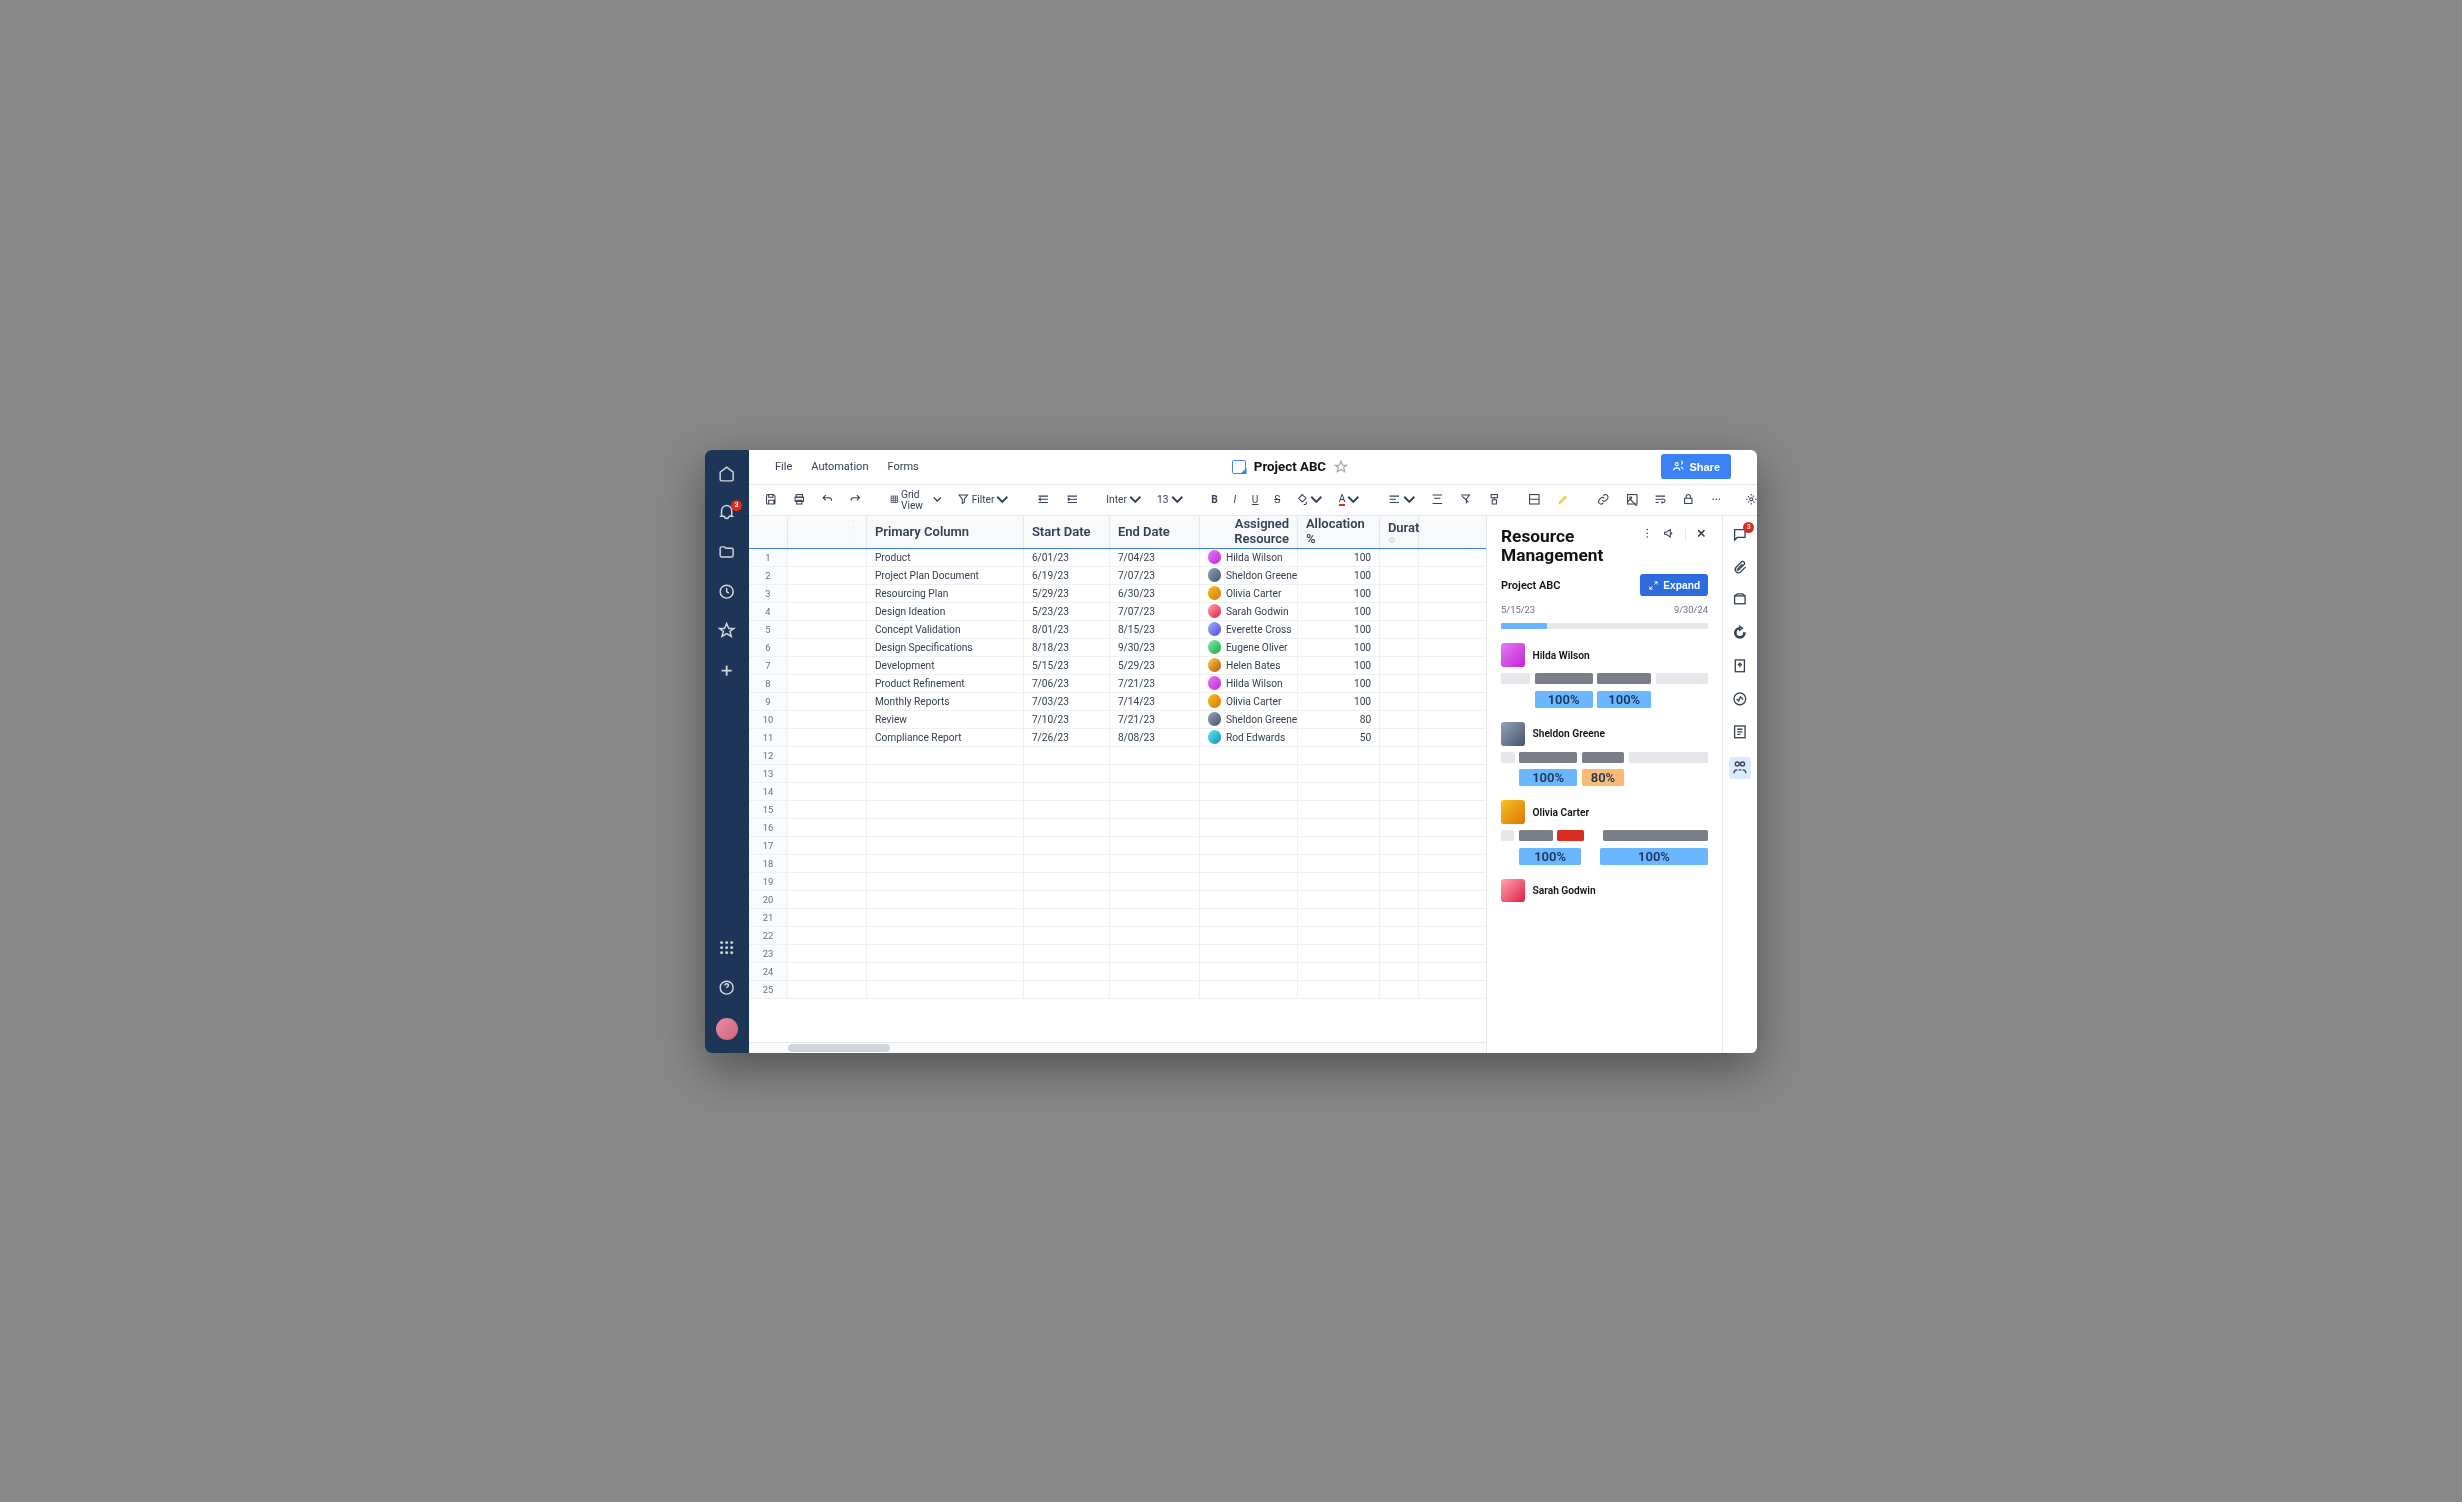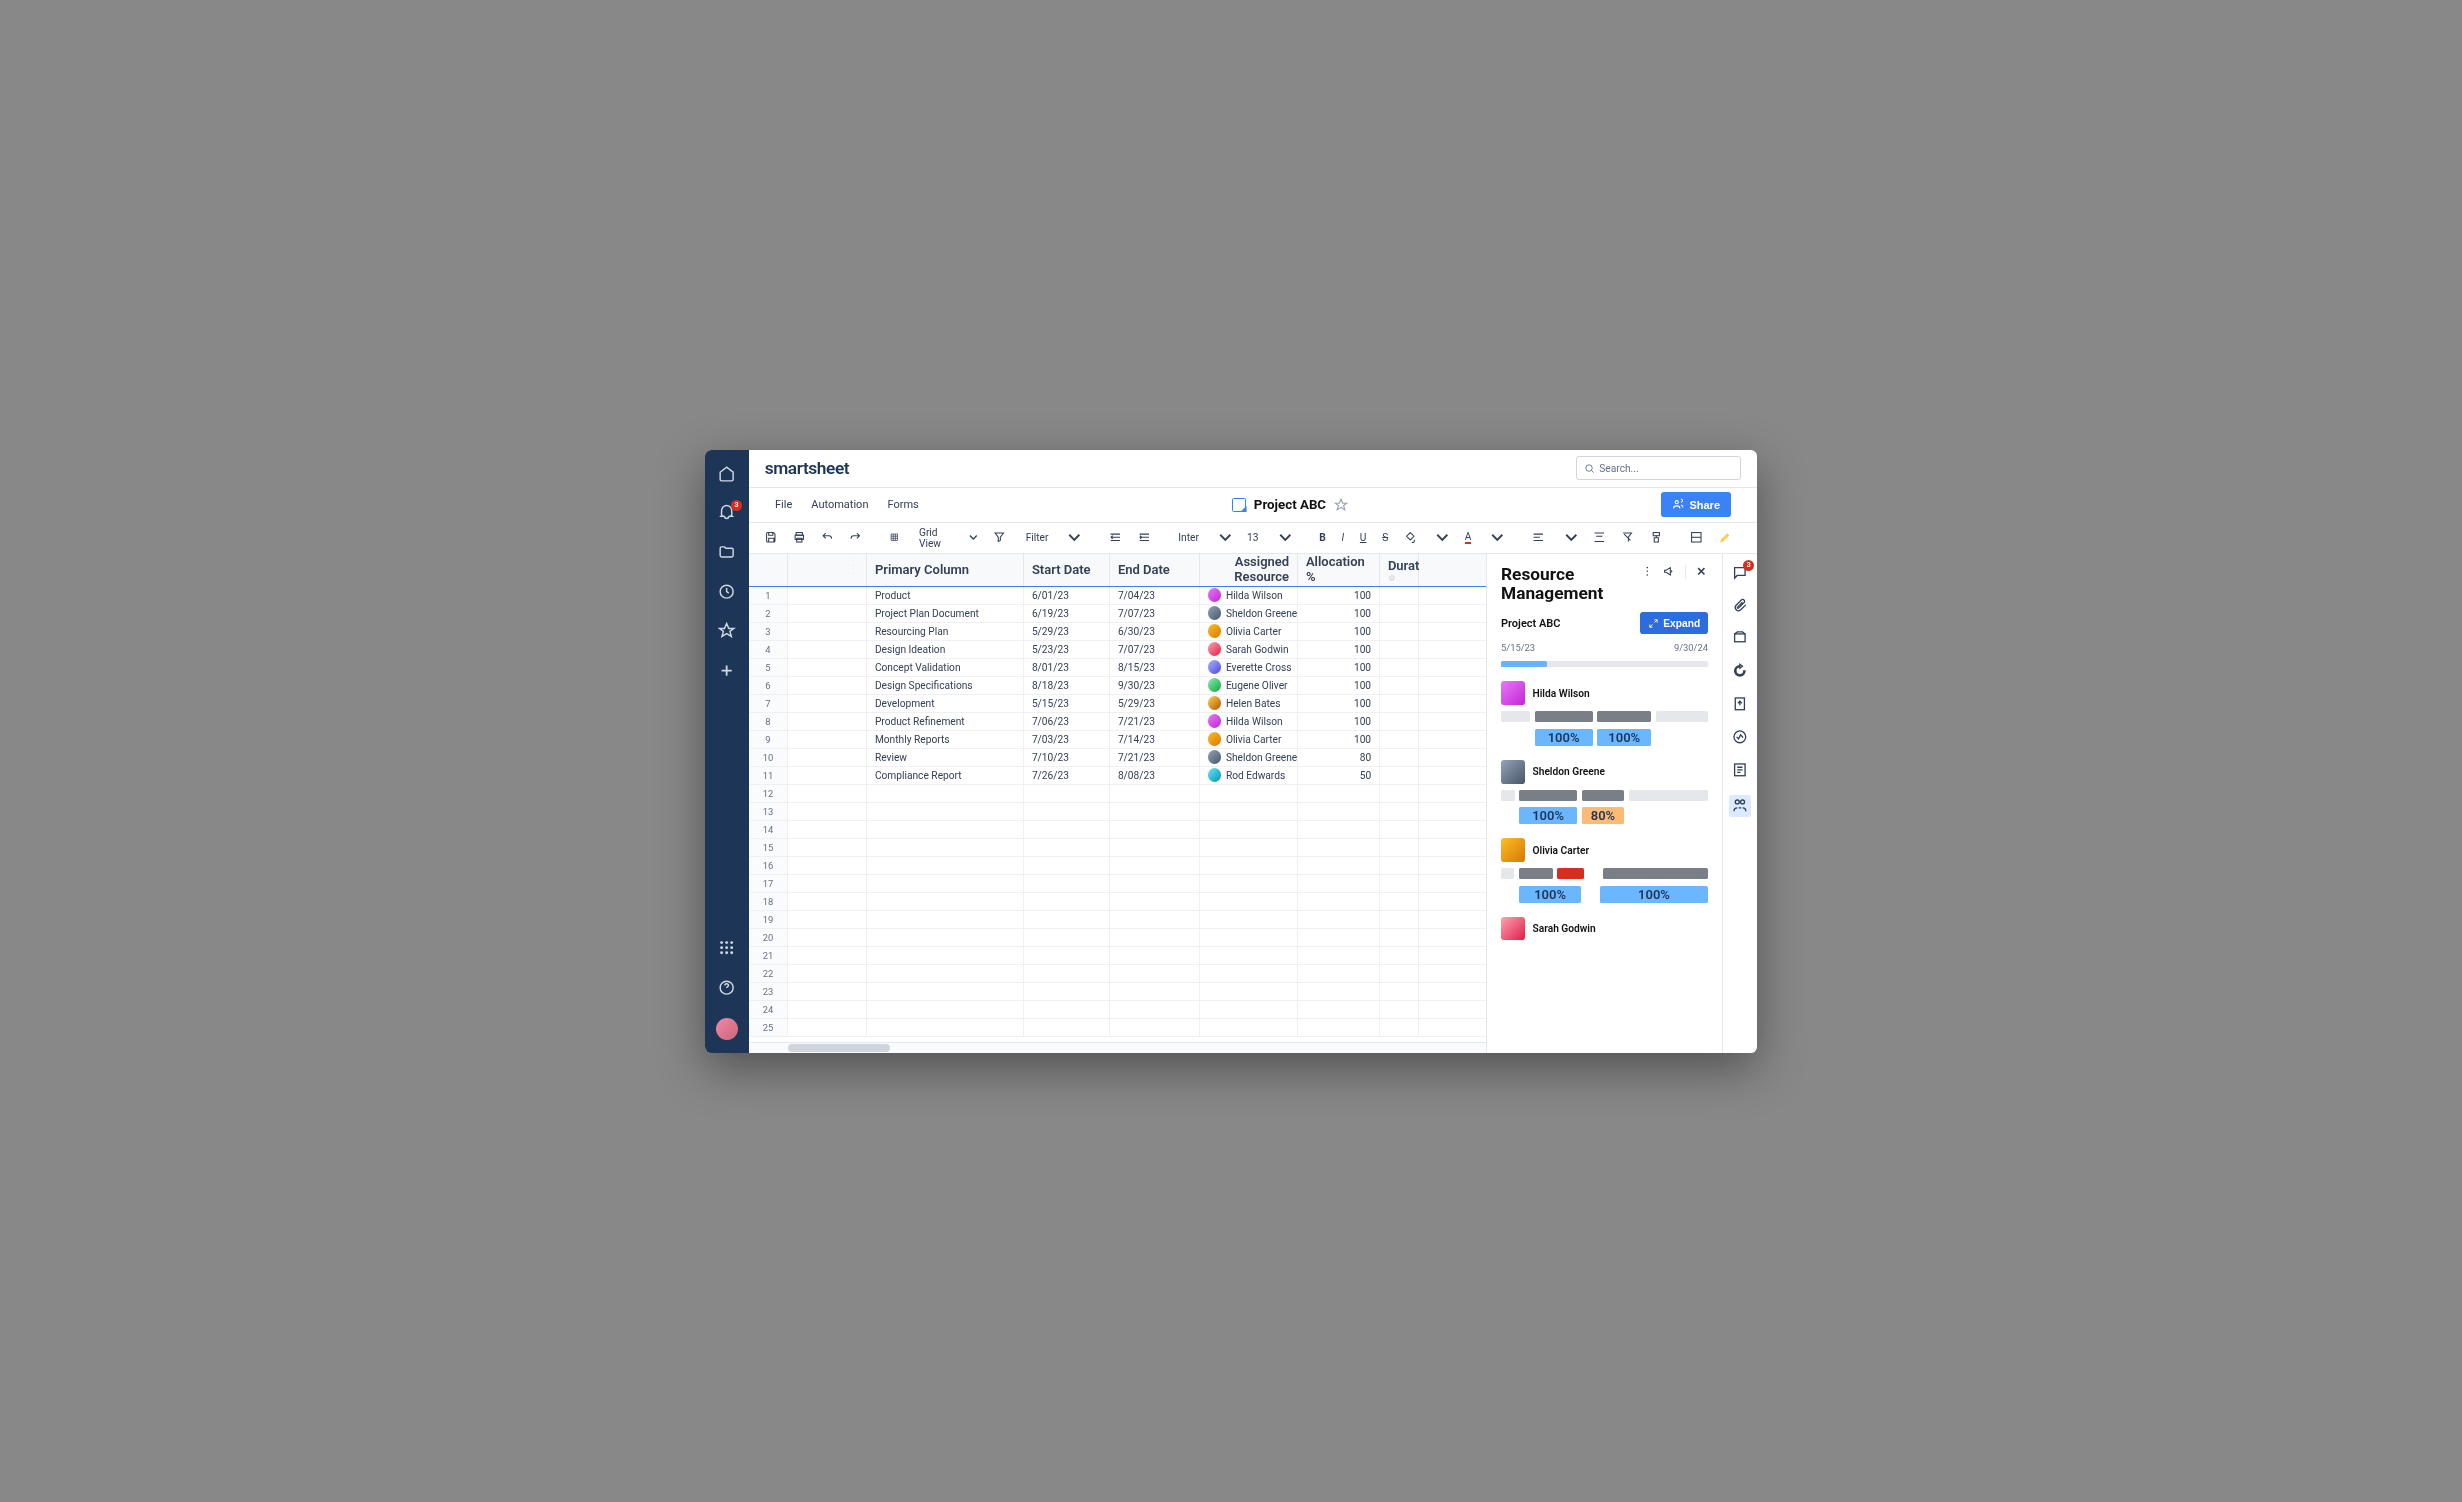--- a/index.html
+++ b/index.html
@@ -26,21 +26,21 @@
 .menubar .menu-item { font-size: 11px; color: #344054; cursor: pointer; }
 .menubar .center { flex: 1; display: flex; align-items: center; justify-content: center; gap: 7.9px; }
 .sheet-icon { width: 14px; height: 14px; border: 1.6px solid #3b82f6; border-radius: 1.6px; position: relative; }
 .sheet-icon::after { content: ""; position: absolute; bottom: -1.6px; right: -1.6px; width: 6.3px; height: 6.3px; background: #3b82f6; clip-path: polygon(100% 0, 100% 100%, 0 100%); }
 .sheet-title { font-size: 13.3px; font-weight: 700; color: #111; }
 .star-icon { width: 14px; height: 14px; color: #98a2b3; cursor: pointer; }
 .share-btn { background: #3b82f6; color: #fff; border: none; border-radius: 3.1px; height: 25px; padding: 0 11px; font-size: 11px; font-weight: 600; display: flex; align-items: center; gap: 4.7px; cursor: pointer; }
 .share-btn svg { width: 12.6px; height: 12.6px; }
 
 .toolbar { height: 31px; display: flex; align-items: center; padding: 0 11px; gap: 6.3px; border-bottom: 0.8px solid #e5e7eb; color: #344054; font-size: 10.2px; }
-.tb-btn { display: flex; align-items: center; gap: 20px; padding: 3.1px 4.7px; cursor: pointer; border-radius: 2.4px; }
+.tb-btn { display: flex; align-items: center; gap: 2px; padding: 3.1px 4.7px; cursor: pointer; border-radius: 2.4px; }
 .tb-sep { width: 0.8px; height: 15.7px; background: #e5e7eb; margin: 0 3.1px; }
 .tb-btn svg { width: 12.6px; height: 12.6px; }
 .caret { width: 6.3px; height: 6.3px; }
 
 
 .workspace { flex: 1; display: flex; min-height: 0; }
 .grid-area { flex: 1; display: flex; flex-direction: column; min-width: 0; overflow: hidden; }
 .grid-header { display: flex; background: #f8f9fa; border-bottom: 1.6px solid #3b82f6; height: 33px; font-size: 13px; font-weight: 600; color: #344054; }
 .grid-header .cell { border-right: 0.8px solid #e5e7eb; padding: 4.7px 7.9px; display: flex; flex-direction: column; justify-content: center; }
 .grid-header .info-icon { width: 7.9px; height: 7.9px; color: #98a2b3; margin-top: 1.6px; }
@@ -132,31 +132,20 @@
         </svg></div>
     <div class="rail-icon"><svg viewBox="0 0 24 24" fill="none" stroke="currentColor" stroke-width="2">
           <circle cx="12" cy="12" r="9"></circle>
           <path d="M9.5 9a2.5 2.5 0 115 0c0 1.5-2.5 2-2.5 3.5M12 17h.01"></path>
         </svg></div>
     <div class="avatar-sm"></div>
   </div>
 
   <div class="main-col">
 
-    <div class="topbar">
-      <div class="brand">smartsheet</div>
-      <div class="spacer"></div>
-      <div class="search-box">
-        <svg viewBox="0 0 24 24" fill="none" stroke="currentColor" stroke-width="2">
-            <circle cx="11" cy="11" r="7"></circle>
-            <path d="M21 21l-5-5"></path>
-          </svg>
-        <span>Search...</span>
-      </div>
-    </div>
 
     <div class="menubar">
       <div class="menu-item">File</div>
       <div class="menu-item">Automation</div>
       <div class="menu-item">Forms</div>
       <div class="center">
         <div class="sheet-icon"></div>
         <div class="sheet-title">Project ABC</div>
         <svg class="star-icon" viewBox="0 0 24 24" fill="none" stroke="currentColor" stroke-width="2">
             <path d="M12 2l3 7h7l-5.5 4 2 7L12 16l-6.5 4 2-7L2 9h7l3-7z"></path>

